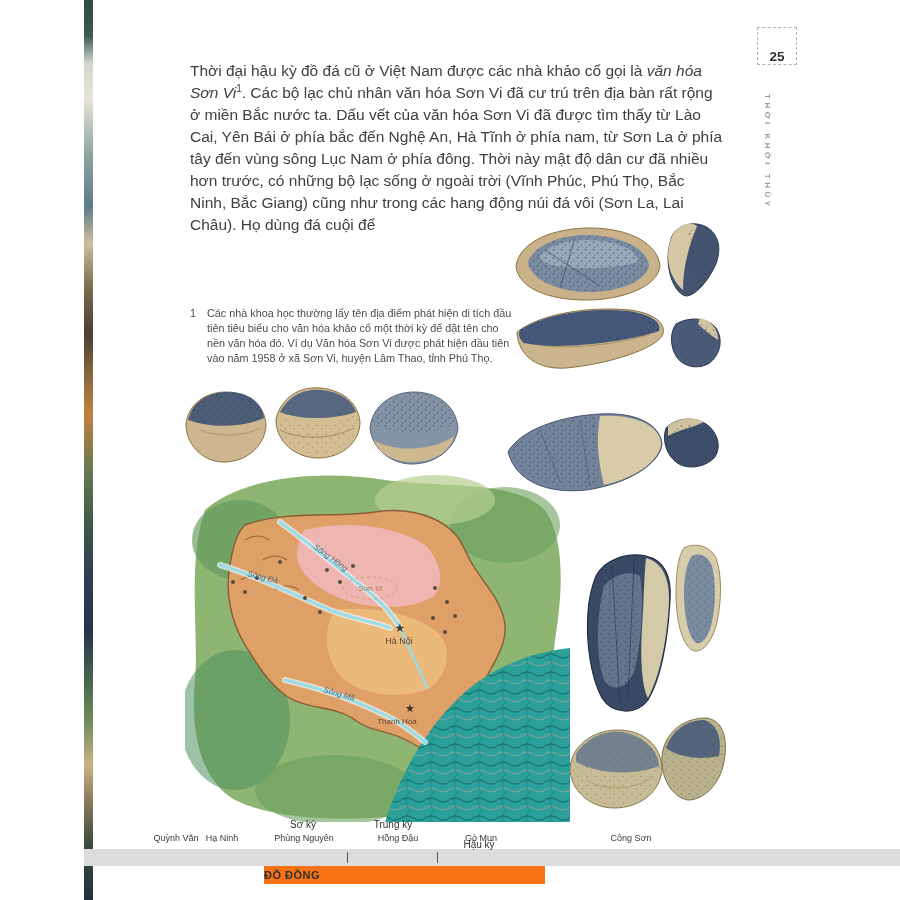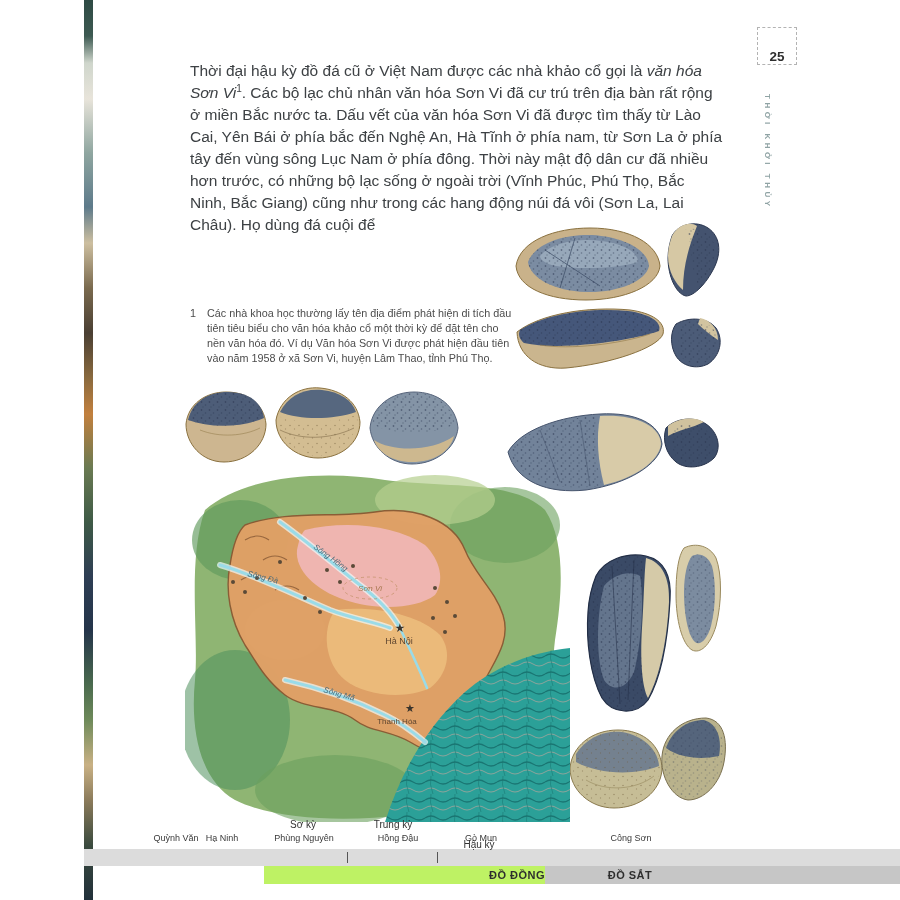--- a/index.html
+++ b/index.html
@@ -45,22 +45,22 @@
   .tl-site{position:absolute;top:833px;transform:translateX(-50%);
     font-size:9px;color:#3a3a3a;white-space:nowrap;}
   .s0{left:166px;margin-left:10px;} .s1{left:222px;} .s2{left:304px;} .s3{left:398px;}
   .s4{left:481px;} .s5{left:631px;}
   .tl-bar1{position:absolute;left:84px;top:849px;width:816px;height:17px;background:#dcdcdc;}
   .tl-phase{position:absolute;top:819px;transform:translateX(-50%);
     font-size:10px;color:#333;white-space:nowrap;}
   .p0{left:303px;} .p1{left:393px;} .p2{left:479px;margin-top:20px;}
   .tl-div{position:absolute;top:852px;width:1px;height:11px;background:#555;}
   .d0{left:347px;} .d1{left:437px;}
-  .tl-bar2a{position:absolute;left:264px;top:866px;width:281px;height:18px;background:#bef264;
-    display:flex;align-items:center;justify-content:flex-end;}
+  .tl-bar2a{position:absolute;left:264px;top:866px;width:281px;height:18px;background:#f97316;
+    display:flex;align-items:center;justify-content:flex-start;}
   .tl-bar2a span{font-size:11px;font-weight:bold;color:#2e2e2e;letter-spacing:.5px;}
   .tl-bar2b{position:absolute;left:545px;top:866px;width:355px;height:18px;background:#c6c6c6;}
   .tl-bar2b span{position:absolute;left:85px;top:50%;transform:translate(-50%,-50%);
     font-size:11px;font-weight:bold;color:#2e2e2e;letter-spacing:.5px;white-space:nowrap;}
 </style>
 </head>
 <body>
 
 <div class="page">
 
@@ -255,17 +255,14 @@
   <div class="tl-bar1"></div>
   <span class="tl-phase p0">Sơ kỳ</span>
   <span class="tl-phase p1">Trung kỳ</span>
   <span class="tl-phase p2">Hậu kỳ</span>
   <div class="tl-div d0"></div>
   <div class="tl-div d1"></div>
 
   <div class="tl-bar2a">
     <span>ĐỒ ĐỒNG</span>
   </div>
-  <div class="tl-bar2b">
-    <span>ĐỒ SẮT</span>
-  </div>
 
 </div>
 
 </body></html>

